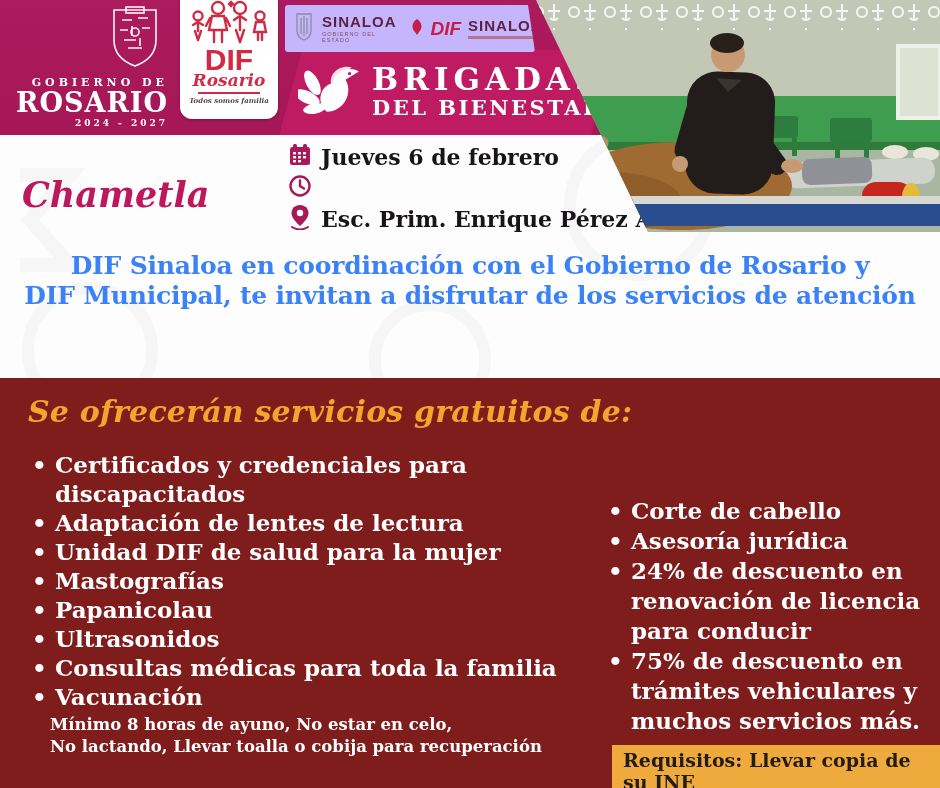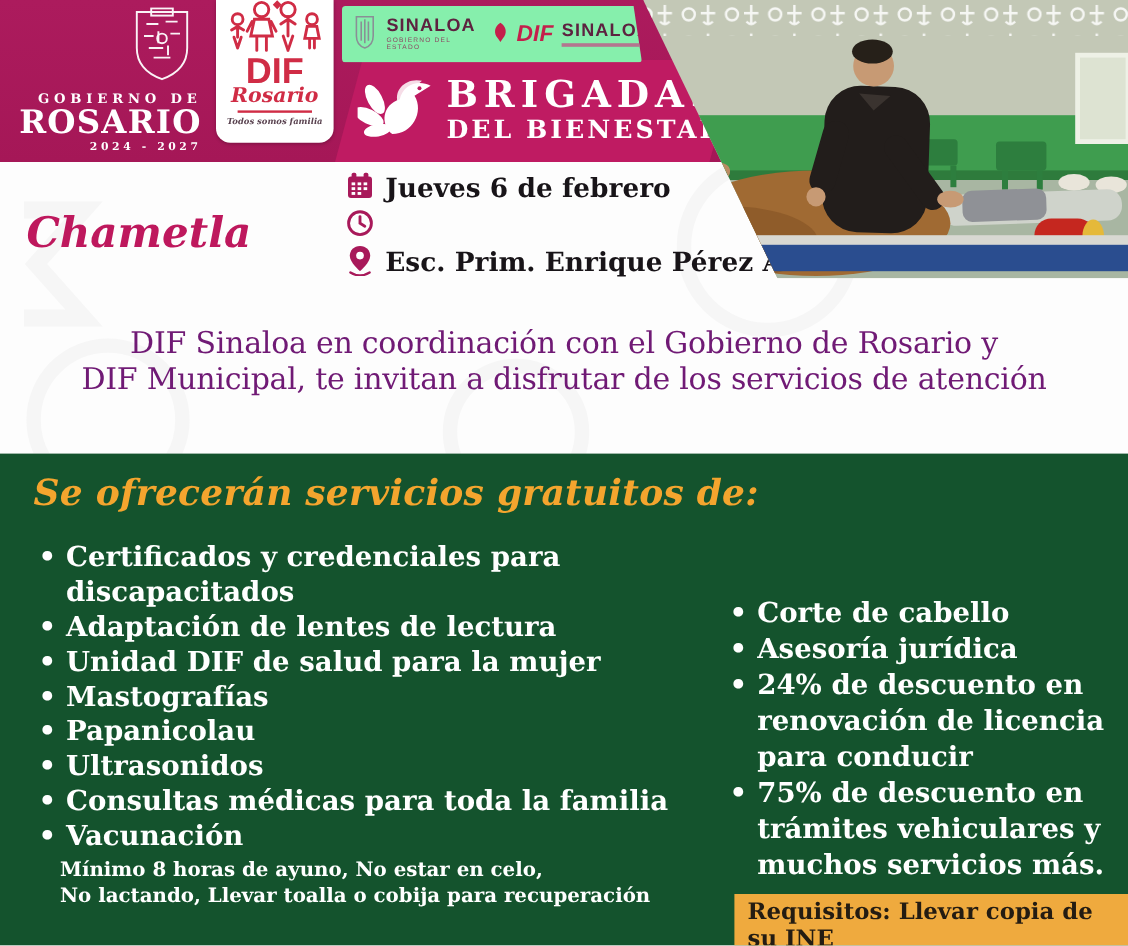--- a/index.html
+++ b/index.html
@@ -16,21 +16,21 @@
   .gob-line1{font-size:11px;font-weight:bold;letter-spacing:4px;margin-top:4px;}
   .gob-line2{font-size:27px;font-weight:bold;letter-spacing:1px;line-height:1.0;}
   .gob-line3{font-size:9px;font-weight:bold;letter-spacing:3px;margin-top:2px;}
   .dif-card{position:absolute;left:180px;top:0;width:98px;height:119px;background:#fff;
     border-radius:0 0 12px 12px;text-align:center;z-index:3;box-shadow:0 1px 3px rgba(0,0,0,.25);}
   .dif-big{font-family:"Liberation Sans",sans-serif;font-size:30px;font-weight:bold;
     color:#d02c45;line-height:.8;margin-top:-2px;}
   .dif-rosario{font-size:17px;font-weight:bold;font-style:italic;color:#d02c45;line-height:1.05;}
   .dif-divider{width:62px;height:2px;background:#d02c45;margin:2px auto 2px auto;}
   .dif-tagline{font-size:7px;font-style:italic;color:#5a4350;font-weight:bold;}
-  .white-banner{position:absolute;left:285px;top:5px;width:250px;height:47px;background:#86efac;
+  .white-banner{position:absolute;left:285px;top:5px;width:250px;height:47px;background:#c4b5fd;
     z-index:4;display:flex;align-items:center;gap:7px;padding-left:8px;box-sizing:border-box;
     clip-path:polygon(0 0,243px 0,250px 100%,0 100%);border-radius:3px;}
   .sin-word{color:#5d2240;font-family:"Liberation Sans",sans-serif;font-weight:bold;
     font-size:15px;letter-spacing:1px;line-height:1;}
   .sin-sub{font-family:"Liberation Sans",sans-serif;font-size:5.5px;letter-spacing:1px;
     color:#8c4a63;margin-top:2px;}
   .difsin-word{color:#5d2240;font-family:"Liberation Sans",sans-serif;font-weight:bold;
     font-size:15px;letter-spacing:1px;line-height:1;}
   .difsin-sub{width:74px;height:3px;background:#b4758f;margin-top:3px;}
   .dif-red{font-family:"Liberation Sans",sans-serif;font-weight:bold;font-style:italic;
@@ -44,23 +44,23 @@
     clip-path:polygon(6px 0,410px 0,410px 232px,118px 232px);}
   
   .event-section{position:absolute;left:0;top:135px;width:940px;height:243px;background:#fdfdfd;z-index:1;}
   .watermark{position:absolute;left:0;top:0;width:100%;height:100%;z-index:0;}
   .chametla{position:absolute;left:22px;top:39px;font-size:35px;font-weight:bold;font-style:italic;
     color:#be185d;letter-spacing:0px;z-index:2;}
   .details{position:absolute;left:288px;top:6px;z-index:2;}
   .detail-row{display:flex;align-items:center;gap:9px;height:31px;}
   .detail-text{font-size:22px;font-weight:bold;color:#181418;white-space:nowrap;}
   .intro{position:absolute;left:0;top:116px;width:940px;text-align:center;z-index:2;
-    font-size:25px;font-weight:normal;color:#701a75;line-height:1.18;letter-spacing:-0.2px;margin-top:20px;}
-  
-  .services{position:absolute;left:0;top:378px;width:940px;height:410px;background:#14532d;z-index:6;}
+    font-size:25px;font-weight:bold;color:#3b82f6;line-height:1.18;letter-spacing:-0.2px;}
+  
+  .services{position:absolute;left:0;top:378px;width:940px;height:410px;background:#7f1d1d;z-index:6;}
   .services-heading{position:absolute;left:28px;top:16px;font-size:30px;font-weight:bold;
     font-style:italic;color:#f4a52e;letter-spacing:.2px;}
   .svc-list{position:absolute;margin:0;padding:0;list-style:none;color:#fff;font-weight:bold;}
   .svc-left{left:30px;top:72px;width:558px;font-size:23px;line-height:29px;}
   .svc-right{left:606px;top:118px;width:338px;font-size:23px;line-height:30px;}
   .svc-list li{position:relative;padding-left:25px;}
   .svc-list li::before{content:"•";position:absolute;left:2px;}
   .steril-note{position:absolute;left:50px;top:336px;color:#fff;font-weight:bold;
     font-size:16.5px;line-height:1.33;}
   .req-badge{position:absolute;left:612px;top:367px;background:#efaa3e;color:#241c12;

